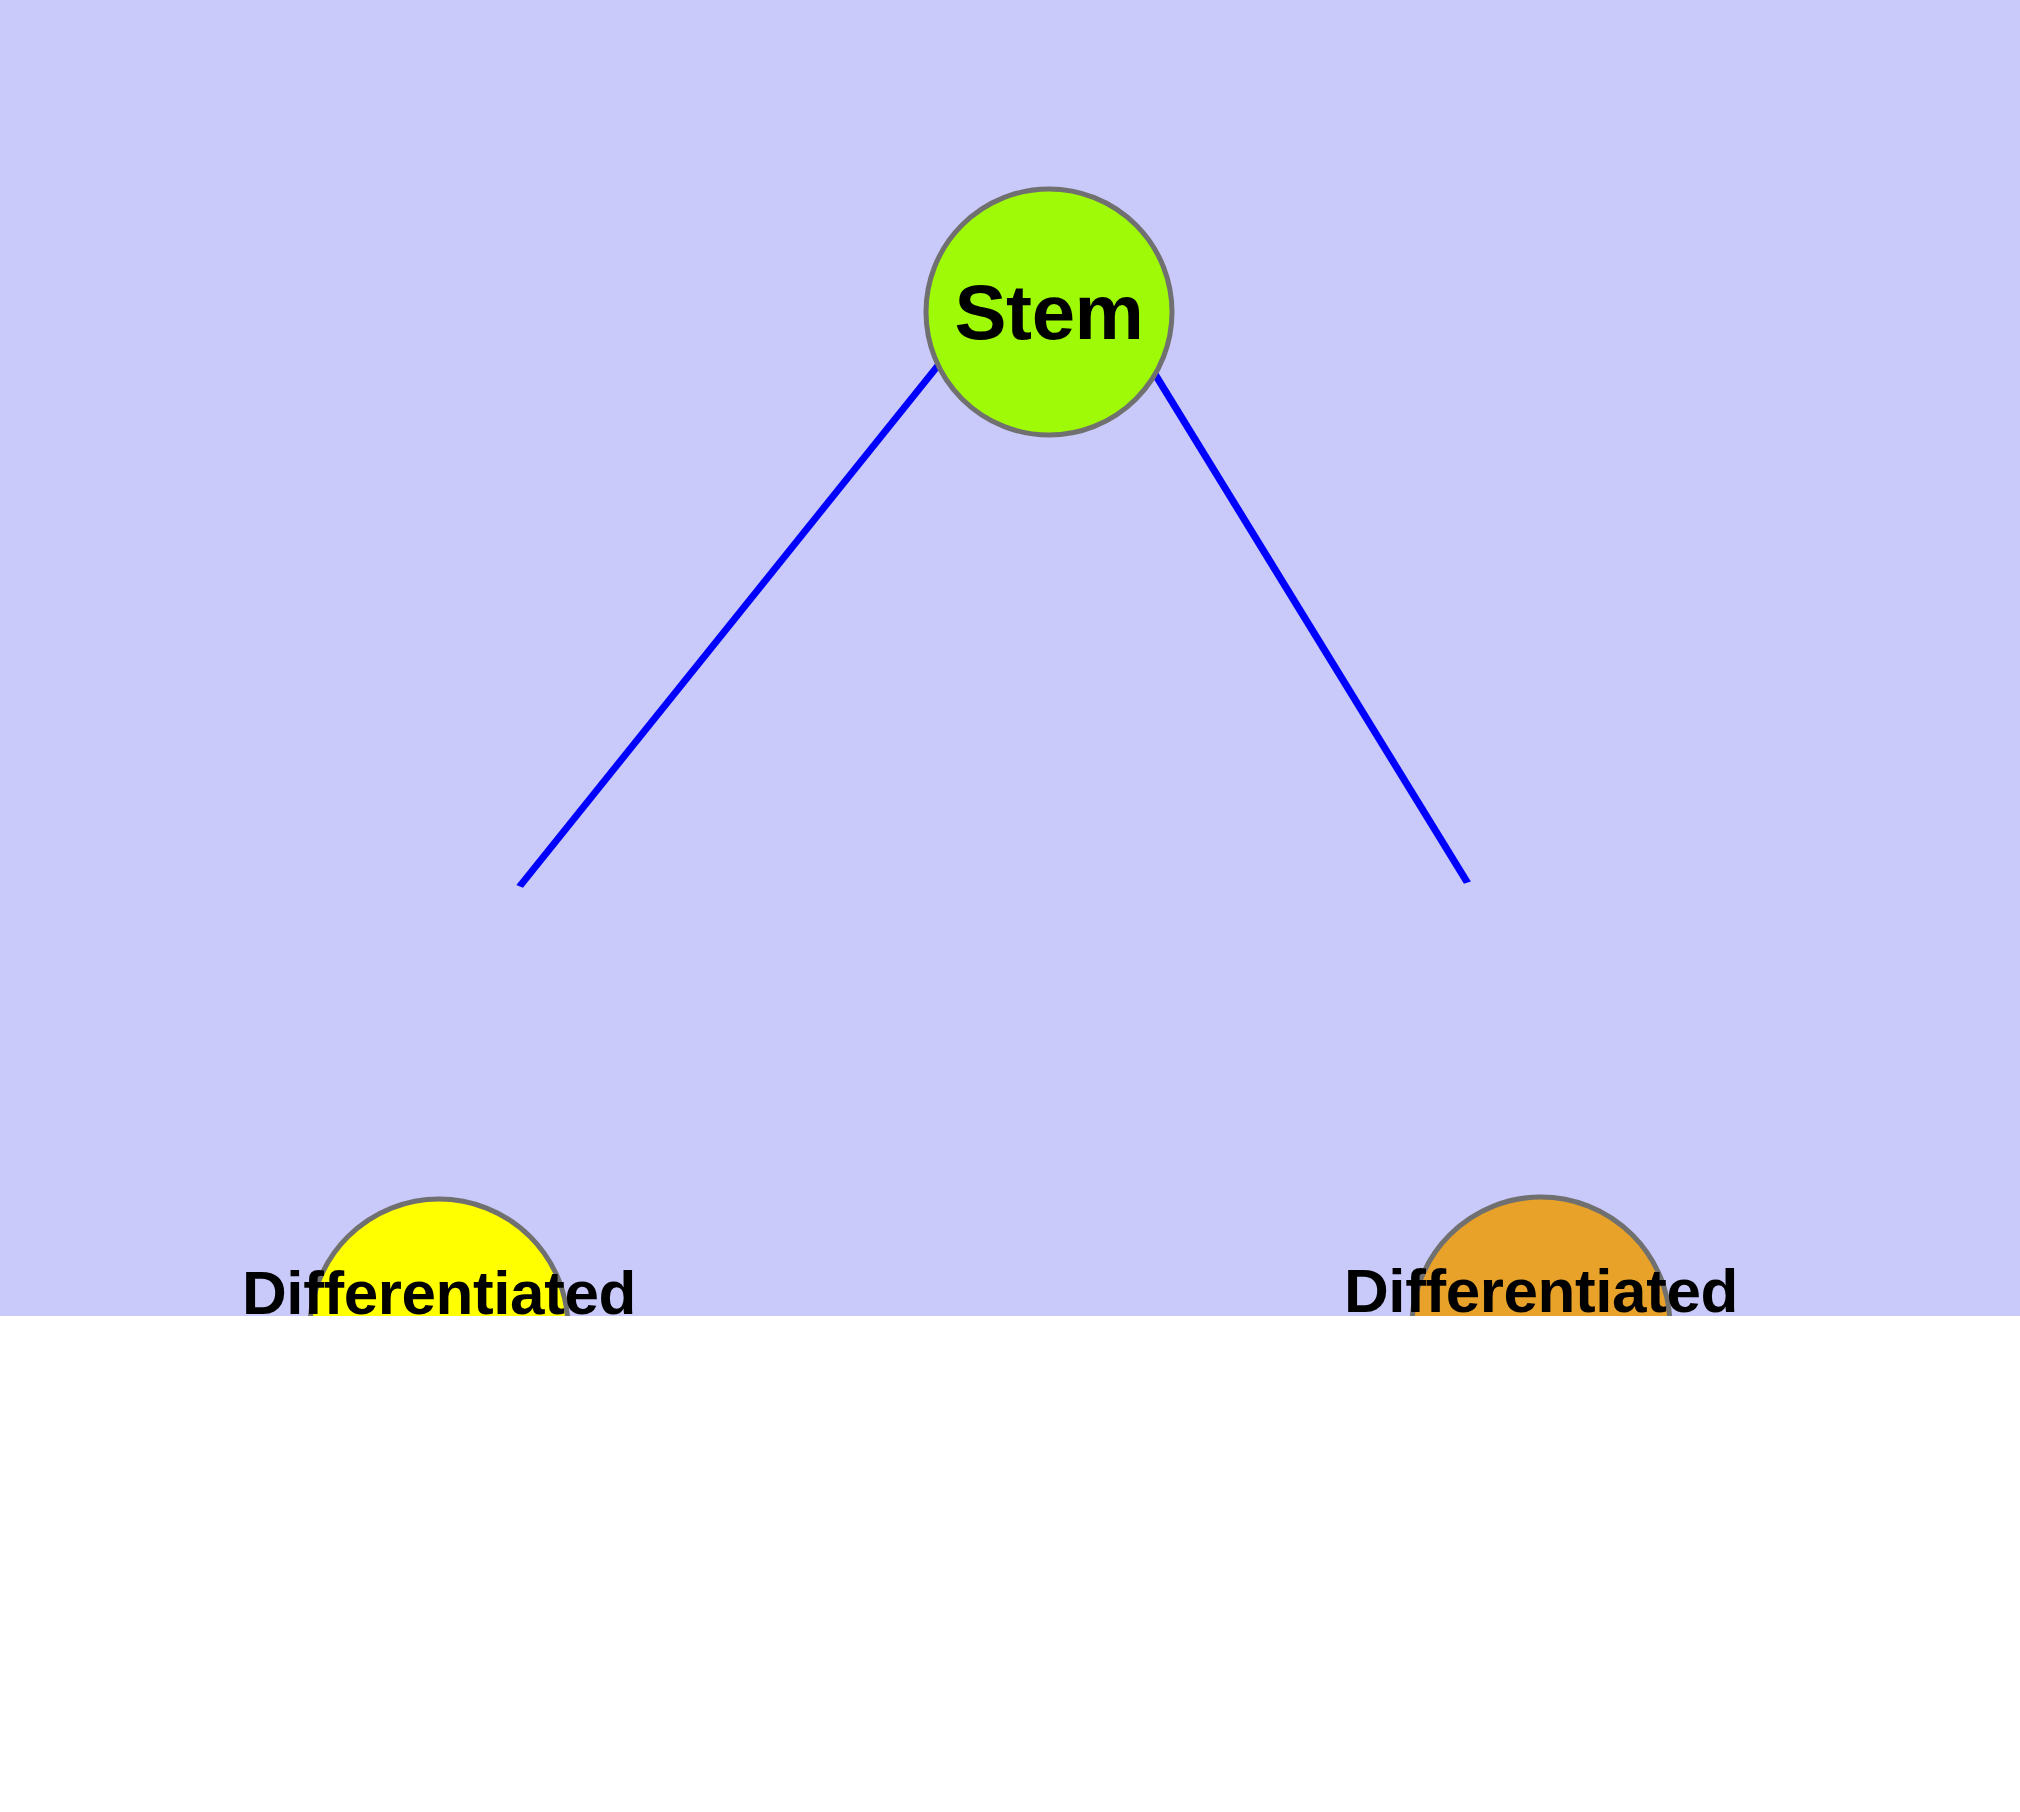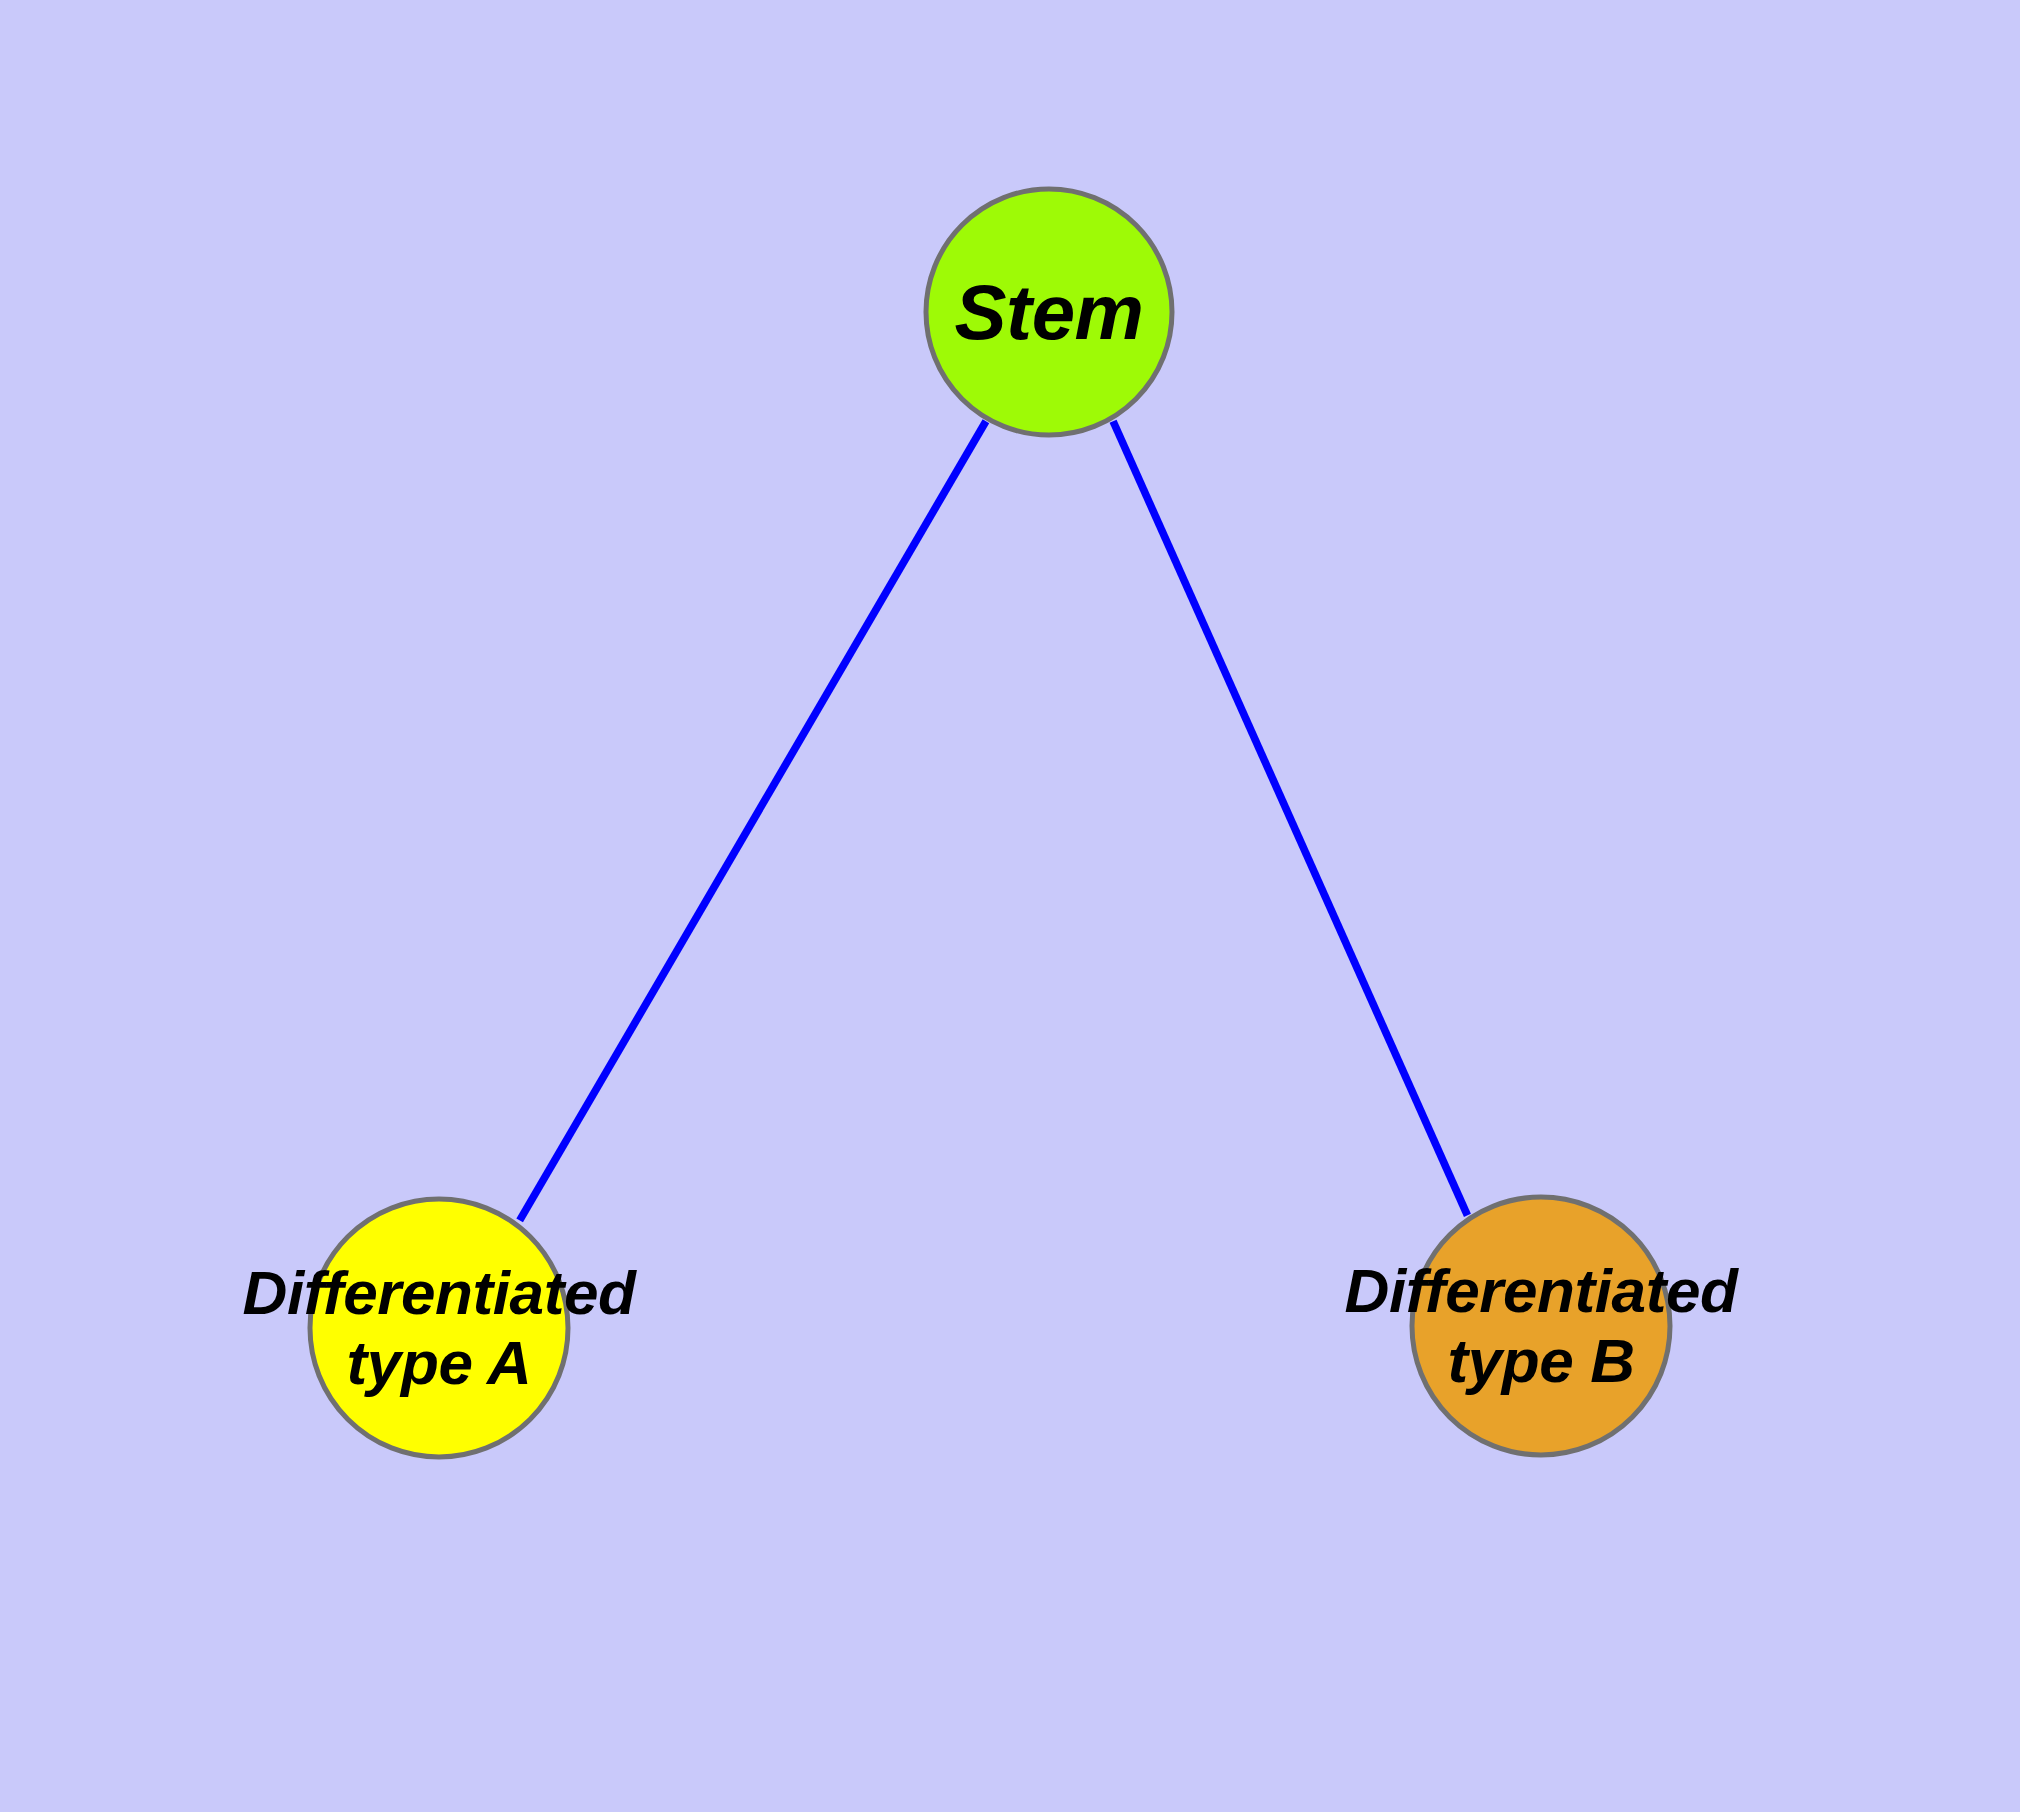--- a/index.html
+++ b/index.html
@@ -52,21 +52,21 @@
     line-height: 1.14;
     letter-spacing: -0.4px;
     pointer-events: none;
   }
   .label-stem   { font-size: 78px; }
   .label-diff   { font-size: 62px; }
 </style>
 </head>
 <body>
 
-<div id="canvas" style="width: 2021px; height: 1812px; font-style: italic;">
+<div id="canvas" style="width: 2021px; height: 1316px;">
 
   <div id="bg-layer" style="background: rgb(201, 201, 250);"></div>
 
   <svg id="edge-layer" viewBox="0 0 2384 2138" preserveAspectRatio="none">
     <line x1="1163" y1="497" x2="613" y2="1440" stroke="#0000ff" stroke-width="9" stroke-linecap="butt"></line>
     <line x1="1313" y1="497" x2="1731" y2="1434" stroke="#0000ff" stroke-width="9" stroke-linecap="butt"></line>
   </svg>
 
   <div id="node-layer">
 

